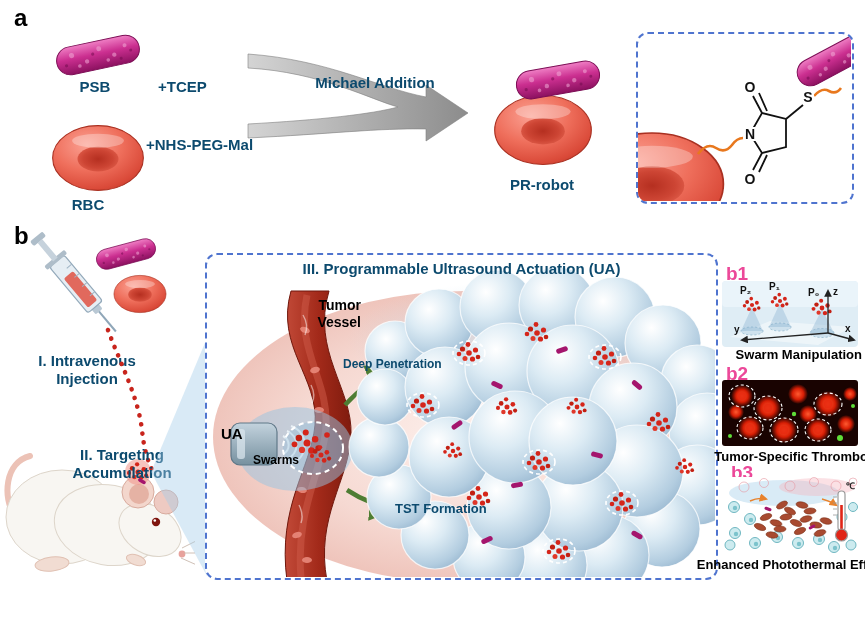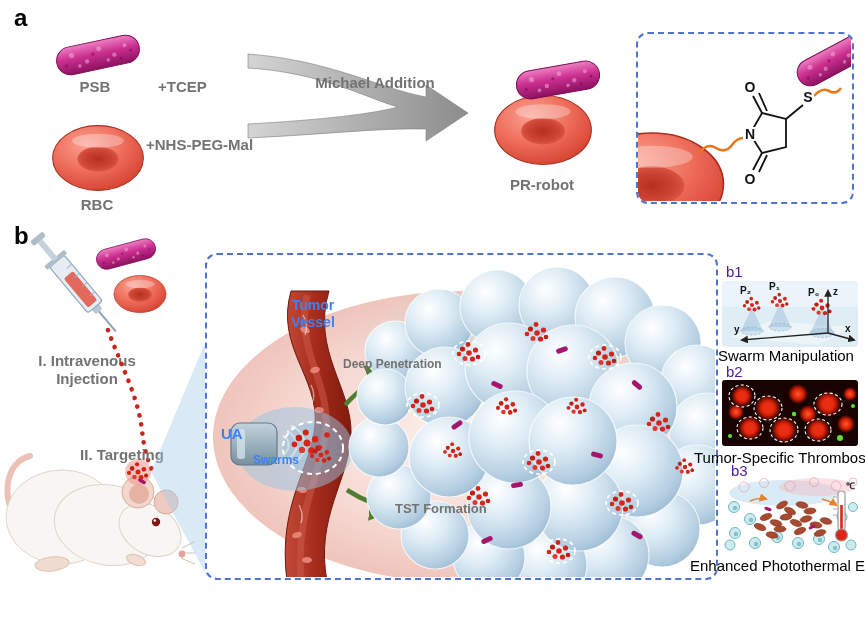--- a/index.html
+++ b/index.html
@@ -1,23 +1,23 @@
 <!DOCTYPE html>
 <html><head>
 <meta charset="utf-8">
 <style>
   html,body{margin:0;padding:0;background:#fff;}
   #fig{position:relative;width:865px;height:621px;background:#ffffff;
        font-family:"Liberation Sans",sans-serif;overflow:hidden;}
   .abs{position:absolute;}
-  .lbl{font-weight:700;color:#737373;font-size:15px;line-height:1.18;text-align:center;white-space:nowrap;}
-  .wlbl{color:#3b82f6;}
+  .lbl{font-weight:700;color:#0c4a6e;font-size:15px;line-height:1.18;text-align:center;white-space:nowrap;}
+  .wlbl{color:#000000;text-align:right;}
   .tag{font-weight:700;font-size:24px;color:#000;line-height:1;}
-  .subtag{font-weight:400;font-size:15px;color:#4c1d95;line-height:1;}
-  .cap{font-weight:400;font-size:15px;color:#000;text-align:left;white-space:nowrap;}
+  .subtag{font-weight:700;font-size:19px;color:#ec4899;line-height:1;}
+  .cap{font-weight:700;font-size:13px;color:#000;text-align:right;white-space:nowrap;}
   .dashedbox{border:2.5px dashed #4f74cf;border-radius:12px;box-sizing:border-box;background:#fff;}
   svg text{font-family:"Liberation Sans",sans-serif;}
   .line{display:block;}
 </style>
 </head>
 <body>
 
 <div id="fig">
 
   <svg width="0" height="0" style="position:absolute">
@@ -127,21 +127,21 @@
 
   <svg class="abs" style="left:40px;top:25px" width="120" height="58">
     <use href="#psb" transform="translate(58,30) rotate(-12)"></use>
   </svg>
   <div class="abs lbl" style="left:55px;top:78px;width:80px">PSB</div>
   <div class="abs lbl" style="left:158px;top:78px">+TCEP</div>
 
   <svg class="abs" style="left:40px;top:122px" width="120" height="76">
     <use href="#rbc" transform="translate(58,36) scale(1.08)"></use>
   </svg>
-  <div class="abs lbl" style="left:57px;top:196px;width:80px">RBC</div>
+  <div class="abs lbl" style="left:48px;top:196px;width:80px">RBC</div>
   <div class="abs lbl" style="left:146px;top:136px">+NHS-PEG-Mal</div>
 
   <svg class="abs" style="left:235px;top:45px" width="245" height="110">
     <path d="M13,9 C95,15 143,43 191,52 L191,40 L233,68 L191,96 L191,84 C143,83 95,89 13,93 L13,79 C85,75 137,69 163,62 C137,55 85,27 13,23 Z" fill="url(#grayArrow)" stroke="#7f7f7f" stroke-width="0.6"></path>
   </svg>
   <div class="abs lbl" style="left:290px;top:74px;width:170px">Michael Addition</div>
 
   <svg class="abs" style="left:468px;top:42px" width="160" height="135">
     <use href="#rbc" transform="translate(75,88) scale(1.15)"></use>
     <use href="#psb" transform="translate(90,38) rotate(-10)"></use>
@@ -220,20 +220,21 @@
       <use href="#prod" transform="rotate(30) translate(8,6) scale(0.7)"></use>
     </g>
   </svg>
 
   <svg class="abs" style="left:88px;top:318px" width="85" height="165">
     <path d="M20,12 C32,45 50,78 54,112 C56,132 60,144 66,156" fill="none" stroke="#c8241c" stroke-width="4.6" stroke-linecap="round" stroke-dasharray="0.1 9"></path>
   </svg>
 
   <div class="abs lbl" style="left:52px;top:446px;width:140px">
     <span class="line">II. Targeting</span>
+    <span class="line">Accumulation</span>
   </div>
 
   <svg class="abs" style="left:145px;top:330px" width="64" height="250">
     <polygon points="6,142 62,8 62,246" fill="rgba(165,205,233,0.42)"></polygon>
   </svg>
 
   <div class="abs dashedbox" style="left:205px;top:253px;width:513px;height:327px;overflow:hidden">
     <svg class="abs" style="left:0;top:0" width="508" height="322">
       <ellipse cx="258" cy="182" rx="252" ry="146" fill="url(#pinkBg)"></ellipse>
       <ellipse cx="300" cy="85" rx="160" ry="58" fill="url(#blueWash)" opacity="0.55"></ellipse>
@@ -335,20 +336,21 @@
         <use href="#prod" transform="translate(355,95) rotate(-20)"></use>
         <use href="#prod" transform="translate(430,130) rotate(40)"></use>
         <use href="#prod" transform="translate(250,170) rotate(-35)"></use>
         <use href="#prod" transform="translate(390,200) rotate(15)"></use>
         <use href="#prod" transform="translate(310,230) rotate(-10)"></use>
         <use href="#prod" transform="translate(430,280) rotate(30)"></use>
         <use href="#prod" transform="translate(280,285) rotate(-25)"></use>
       </g>
     </svg>
 
+    <div class="abs lbl" style="left:0;right:0;top:5px">III. Programmable Ultrasound Actuation (UA)</div>
     <div class="abs lbl wlbl" style="left:58px;top:42px;width:96px;font-size:14px">
       <span class="line">Tumor</span>
       <span class="line">Vessel</span>
     </div>
     <div class="abs lbl" style="left:136px;top:102px;font-size:12px">Deep Penetration</div>
     <div class="abs lbl wlbl" style="left:14px;top:170px">UA</div>
     <div class="abs lbl wlbl" style="left:46px;top:198px;font-size:12px">Swarms</div>
     <div class="abs lbl" style="left:188px;top:246px;font-size:13px">TST Formation</div>
   </div>
 

